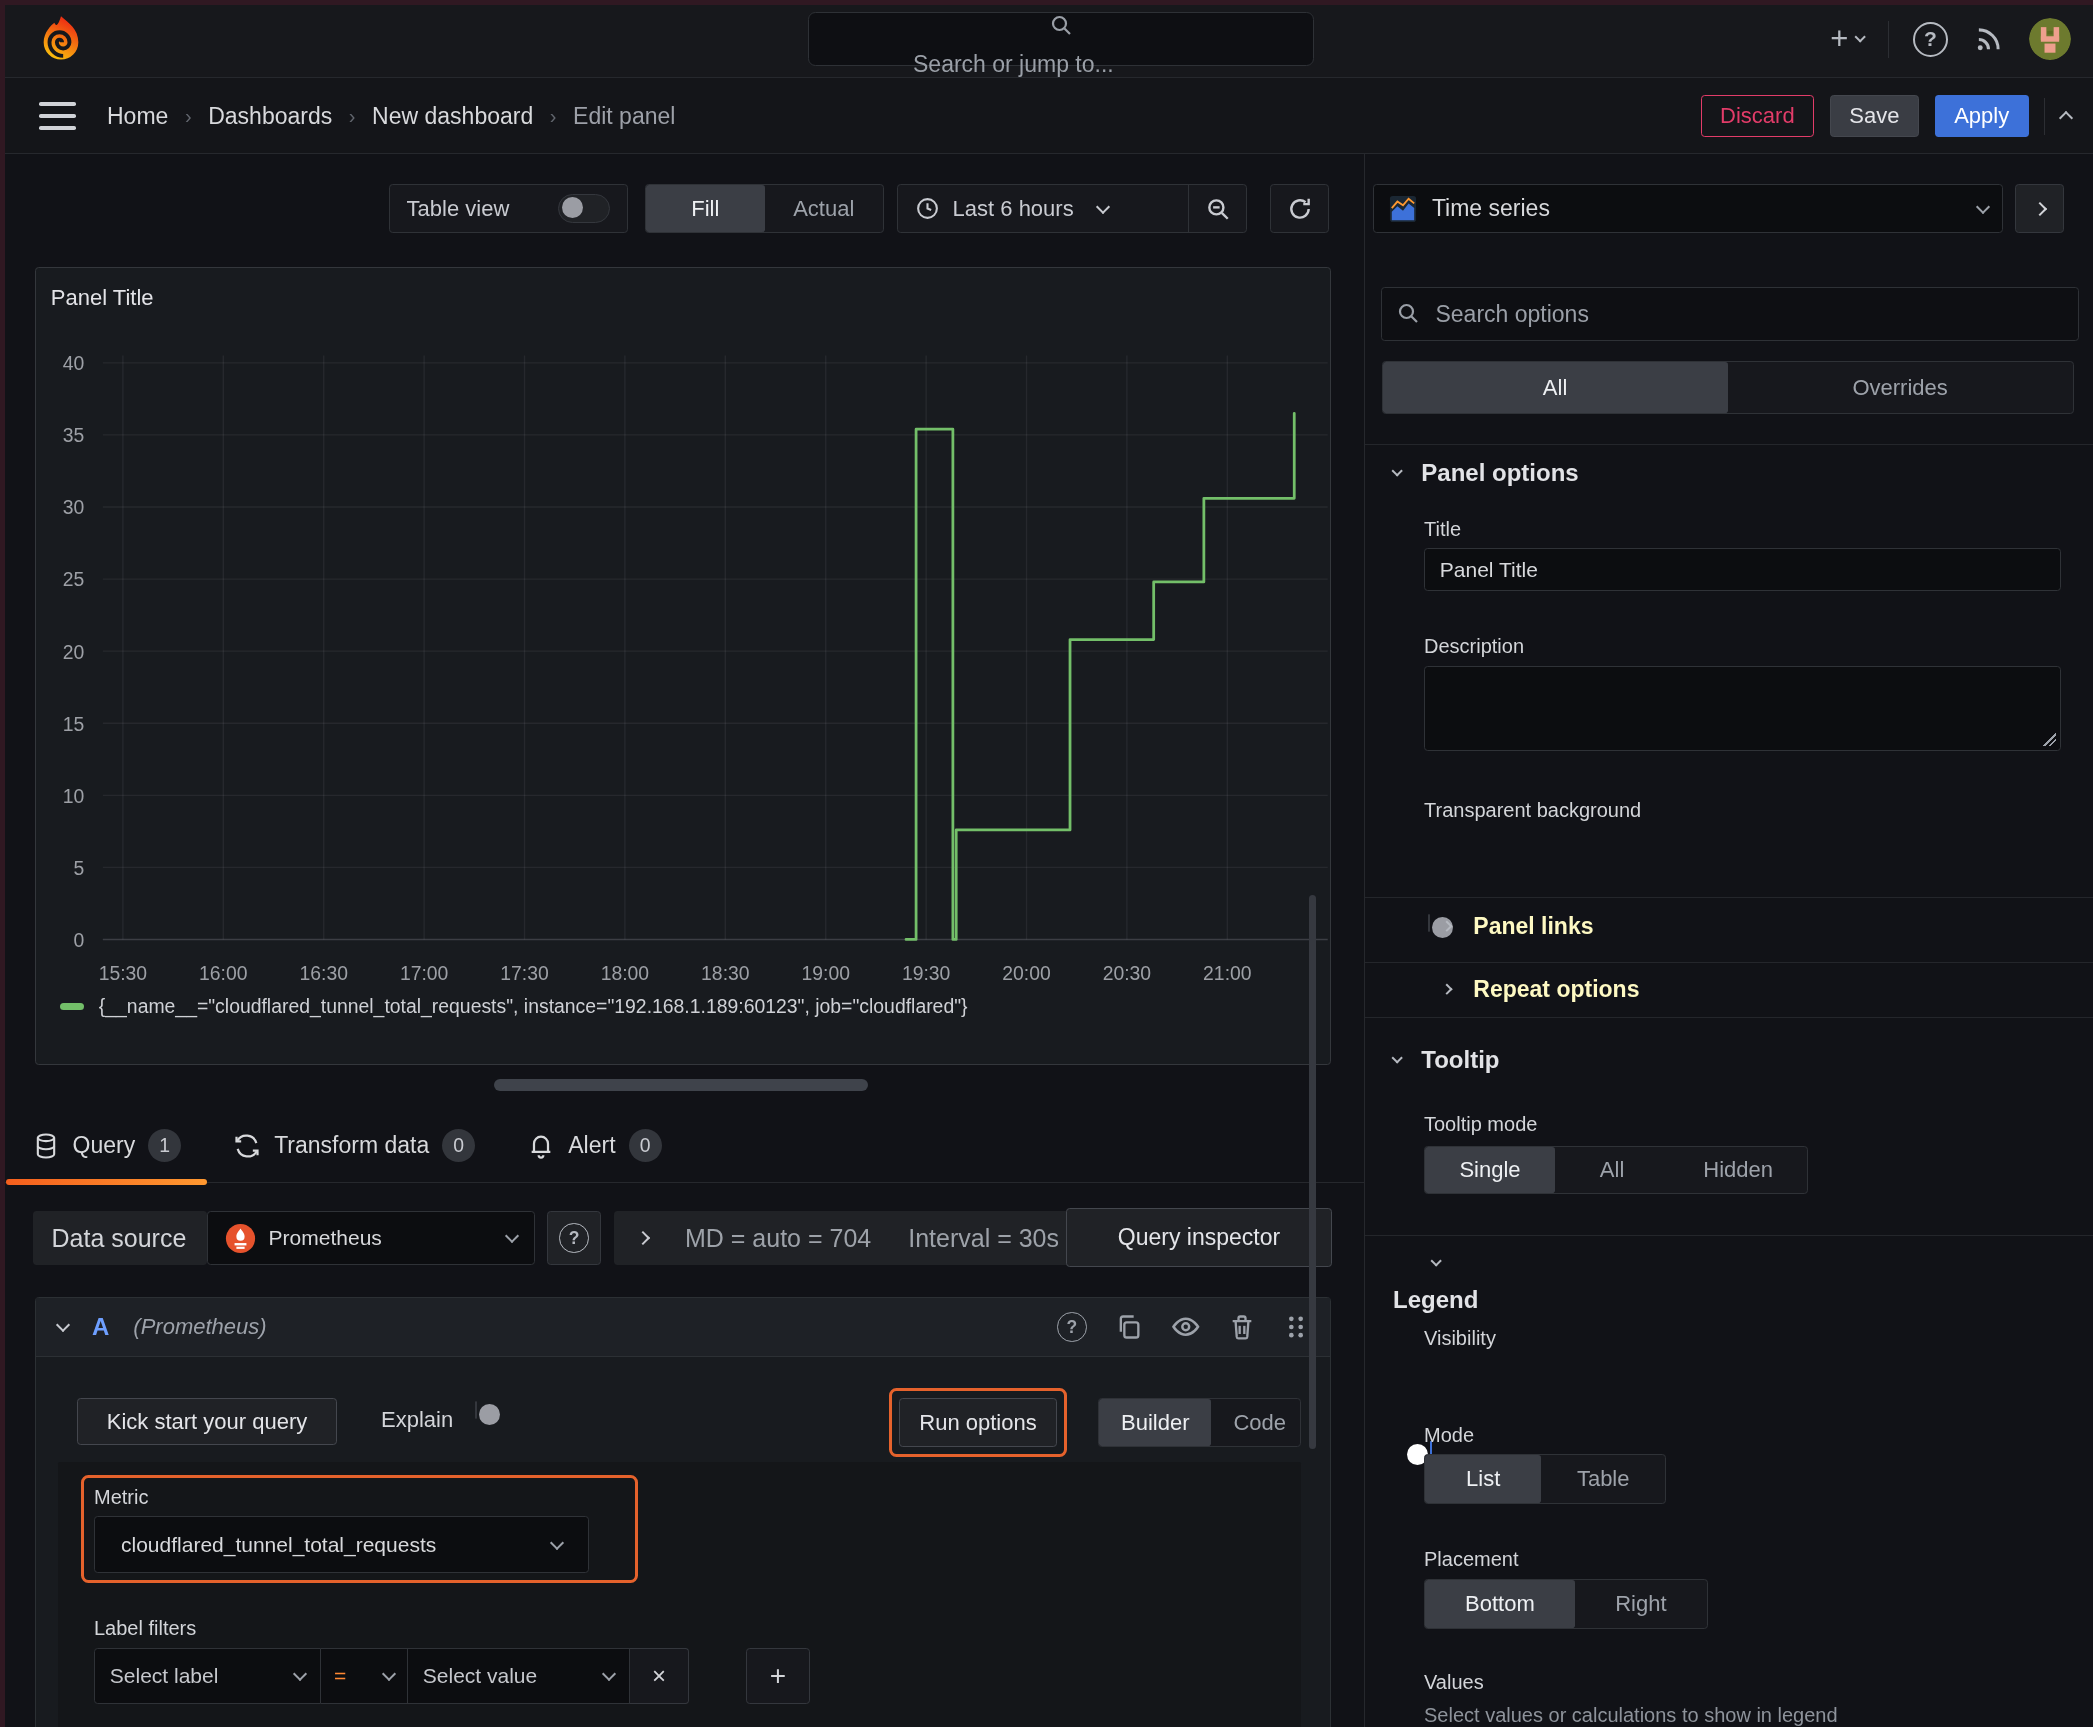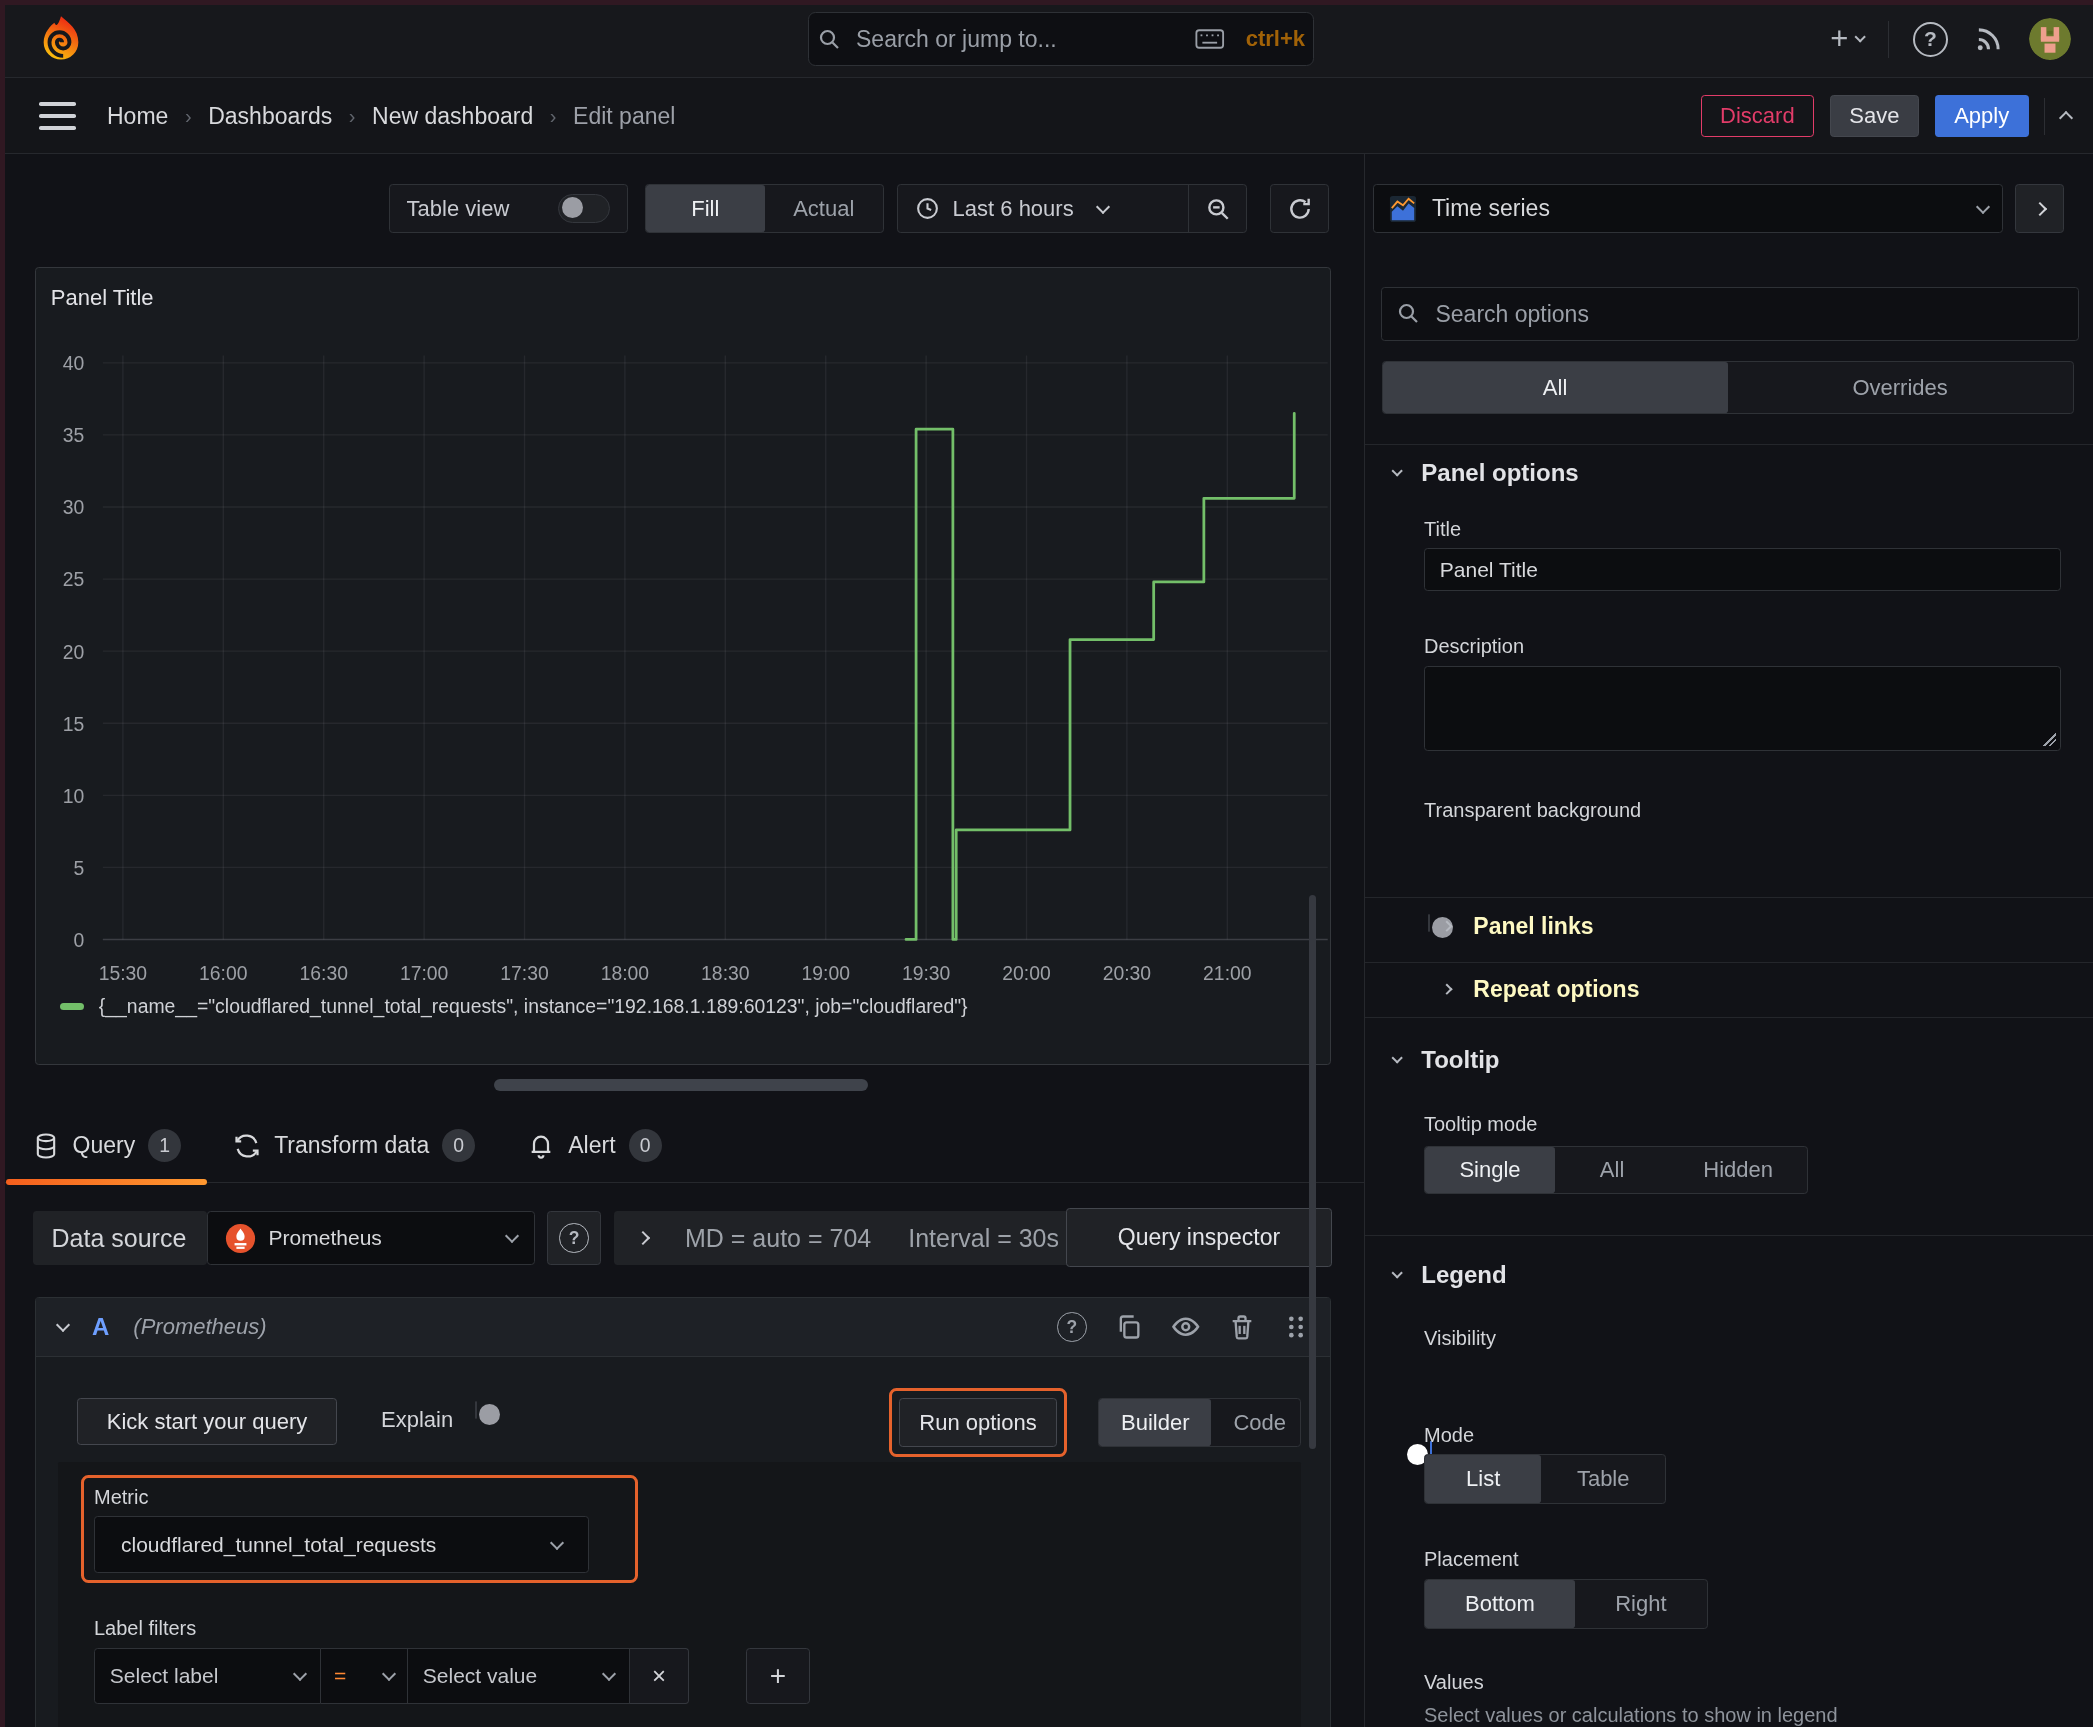--- a/index.html
+++ b/index.html
@@ -6,21 +6,21 @@
     font-family:"Liberation Sans","DejaVu Sans",sans-serif;color:#d8d9dc;}
   *{box-sizing:border-box;}
   .abs{position:absolute;}
   .frame-top{position:absolute;left:0;top:0;width:2093px;height:4.6px;background:#301822;z-index:60;}
   .frame-left{position:absolute;left:0;top:0;width:4.6px;height:1728px;background:#301822;z-index:60;}
 
   
   .topbar{position:absolute;left:0;top:0;width:2093px;height:78px;background:#17181c;border-bottom:0.9px solid #26282d;z-index:5;}
   .logo{position:absolute;left:35px;top:13px;width:52px;height:52px;}
   .searchbox{position:absolute;left:808px;top:12px;width:506px;height:54px;background:#0e0f13;
-    border:0.9px solid #2e3136;border-radius:7.4px;display:flex;align-items:center;padding:0 8px;gap:13px;}
+    border:0.9px solid #2e3136;border-radius:7.4px;display:flex;align-items:center;padding:0 26px;gap:13px;flex-direction:column;}
   .searchbox input{flex:1;background:transparent;border:0;outline:none;color:#cfd1d6;font-size:23px;
     font-family:inherit;}
   .searchbox input::placeholder{color:#9a9fa7;}
   .kbd-hint{display:flex;align-items:center;gap:21px;color:#a16207;font-size:22px;font-weight:bold;}
   .top-right{position:absolute;right:22px;top:0;height:78px;display:flex;align-items:center;gap:24px;}
   .plusbtn{display:flex;align-items:center;gap:7.4px;color:#b6bac1;font-size:31px;cursor:pointer;}
   .vdiv{width:0.9px;height:37px;background:#2c2e33;}
   .qcircle{width:35px;height:35px;border:2.3px solid #b6bac1;border-radius:50%;color:#b6bac1;
     display:flex;align-items:center;justify-content:center;font-size:21px;font-weight:bold;}
   .avatar{width:42px;height:42px;border-radius:50%;overflow:hidden;}
@@ -494,21 +494,21 @@
   </div>
   <span class="sub-label" style="left:59px;top:960px;">Tooltip mode</span>
   <div class="seg-group abs" style="left:59px;top:993px;width:384px;height:48px;">
     <span class="seg sel" style="flex:1.1;">Single</span>
     <span class="seg" style="flex:0.9;">All</span>
     <span class="seg" style="flex:1.2;">Hidden</span>
   </div>
 
   <div class="hdiv" style="top:1082px;"></div>
 
-  <div class="sec-head" style="left:28px;top:1108px;">
+  <div class="sec-head" style="left:28px;top:1108px;flex-direction:column;">
     <i class="chev down" style="width:8.3px;height:8.3px;color:#b6bac1;"></i>
     <span>Legend</span>
   </div>
 
   <span class="sub-label" style="left:59px;top:1174px;">Visibility</span>
   <span class="toggle on abs" style="left:63px;top:1204px;"><span class="knob"></span></span>
 
   <span class="sub-label" style="left:59px;top:1271px;">Mode</span>
   <div class="seg-group abs" style="left:59px;top:1301px;width:242px;height:50px;">
     <span class="seg sel" style="flex:1;">List</span>

